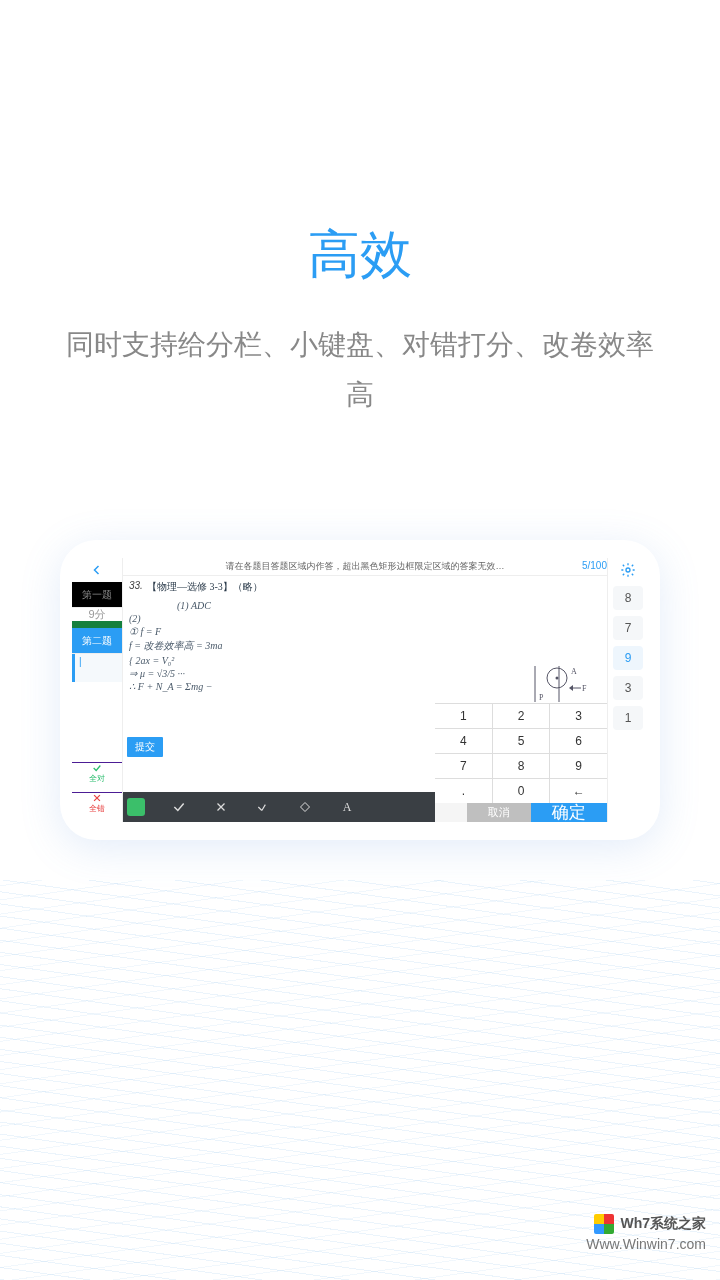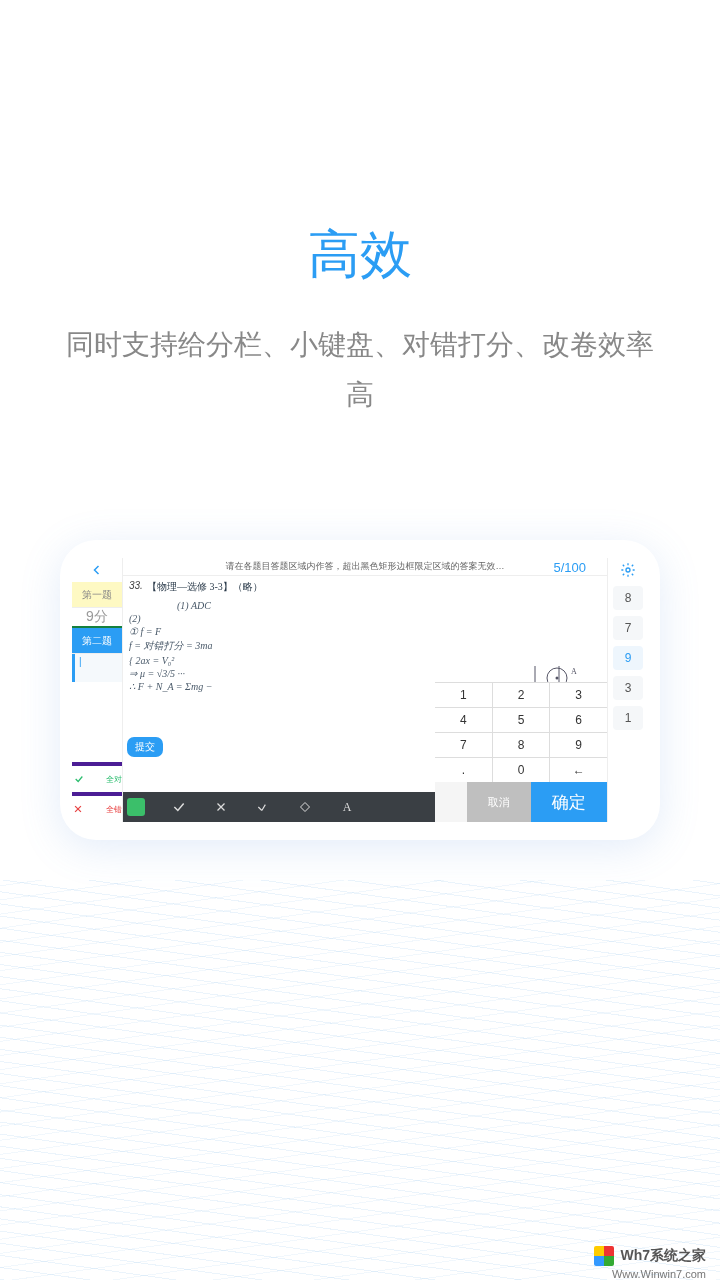--- a/index.html
+++ b/index.html
@@ -66,44 +66,45 @@
     justify-content: center;
     color: #2b9df4;
   }
   .q-tab {
     height: 26px;
     display: flex;
     align-items: center;
     justify-content: center;
     color: #888;
     border-bottom: 1px solid #eee;
-    background: #fef9c3;
-  }
-  .q-score { height: 20px; font-size: 14px; color:#999; display:flex;align-items:center;justify-content:center; border-bottom:2px solid #15803d;}
+    background: #000000;
+  }
+  .q-score { height: 20px; font-size: 11px; color:#999; display:flex;align-items:center;justify-content:center; border-bottom:7px solid #15803d;}
   .q-tab.active {
     background: #2b9df4;
     color: #fff;
   }
   .q-input {
     height: 28px;
     background: #f5f9fc;
     border-left: 3px solid #2b9df4;
     color: #2b9df4;
     display: flex;
     align-items: flex-start;
     padding: 2px 4px;
   }
   .left-spacer { flex: 1; }
   .all-correct, .all-wrong {
     height: 30px;
     display: flex;
     align-items: center;
-    justify-content: space-between;
+    justify-content: flex-start;
+    flex-direction: column;
     font-size: 8px;
-    border-top: 4px solid #4c1d95;
+    border-top: 1px solid #4c1d95;
   }
   .all-correct { color: #2bbd6e; }
   .all-wrong { color: #e84545; }
 
   .center-col {
     flex: 1;
     display: flex;
     flex-direction: column;
     position: relative;
     border-left: 1px solid #eee;
@@ -114,23 +115,23 @@
     color: #666;
     text-align: center;
     padding: 2px 4px;
     border-bottom: 1px solid #eee;
     white-space: nowrap;
     overflow: hidden;
     position: relative;
   }
   .progress {
     position: absolute;
-    right: 21px; top: 2px;
-    color: #2b9df4;
-    font-size: 13px;
+    right: 0; top: 2px;
+    color: #2b9df4;
+    font-size: 10px;
     text-align: right;
   }
   .paper {
     flex: 1;
     position: relative;
     padding: 4px 6px;
     color: #2a3a4a;
     font-family: "Comic Sans MS", cursive;
     overflow: hidden;
   }
@@ -143,21 +144,21 @@
     width: 60px; height: 44px;
   }
   .diagram svg { width:100%; height:100%; }
   .submit-btn {
     position: absolute;
     left: 4px; bottom: 35px;
     background: #2b9df4;
     color: #fff;
     font-size: 10px;
     padding: 3px 8px;
-    border-radius: 7px;
+    border-radius: 1px;
   }
   .toolbar {
     height: 30px;
     background: #3a3f44;
     display: flex;
     align-items: center;
     padding: 0 4px;
     gap: 26px;
     color: #ddd;
   }
@@ -180,21 +181,21 @@
     background: #fff;
     height: 24px;
     display: flex;
     align-items: center;
     justify-content: center;
     font-size: 12px;
     color: #333;
   }
   .keypad-bottom {
     display: flex;
-    height: 40px;
+    height: 19px;
     margin-left: 32px;
   }
   .key-cancel {
     flex: 1;
     background: #bfbfbf;
     color: #fff;
     display: flex;
     align-items: center;
     justify-content: center;
     font-size: 11px;
@@ -230,35 +231,35 @@
     color: #555;
     font-size: 12px;
   }
   .score-chip.active {
     color: #2b9df4;
     background:#eef6fd;
   }
 
   .watermark {
     position: absolute;
-    bottom: 0; right: 14px;
+    bottom: 28px; right: 14px;
     font-size: 14px;
     color: #555;
     display:flex;
     flex-direction:column;
     align-items:flex-end;
     gap:2px;
   }
   .watermark .top { display:flex; align-items:center; gap:6px; font-weight:bold;}
   .flag {
     width:20px;height:20px;
     background: conic-gradient(#e33 0 25%, #3a3 0 50%, #39f 0 75%, #fc0 0 100%);
     border-radius:2px;
   }
-  .watermark .url { font-size:11px; color:#777; }
+  .watermark .url { font-size:14px; color:#777; }
 </style>
 </head>
 <body>
 
 <div class="bg-lines"></div>
 
 <div class="title">高效</div>
 <div class="subtitle">同时支持给分栏、小键盘、对错打分、改卷效率高</div>
 
 <div class="card">
@@ -302,21 +303,21 @@
         <div class="line handwrite" style="margin-top:6px;margin-left:48px;">
             <span>(1) ADC</span>
           </div>
         <div class="line handwrite">
             <span>(2)</span>
           </div>
         <div class="line handwrite">
             <span>① f = F</span>
           </div>
         <div class="line handwrite">
-            <span>   f = 对错打分 = 3ma</span>
+            <span>   f = 改卷效率高 = 3ma</span>
           </div>
         <div class="line handwrite">
             <span>  { 2ax = V₀²</span>
           </div>
         <div class="line handwrite">
             <span>⇒ μ = √3/5 ···</span>
           </div>
         <div class="line handwrite">
             <span>∴ F + N_A = Σmg −</span>
           </div>

